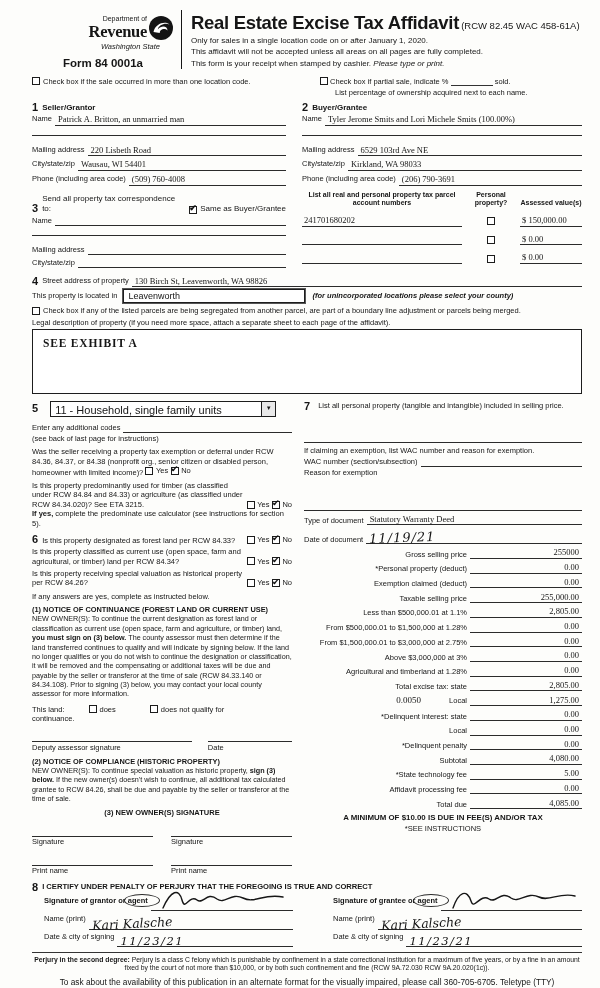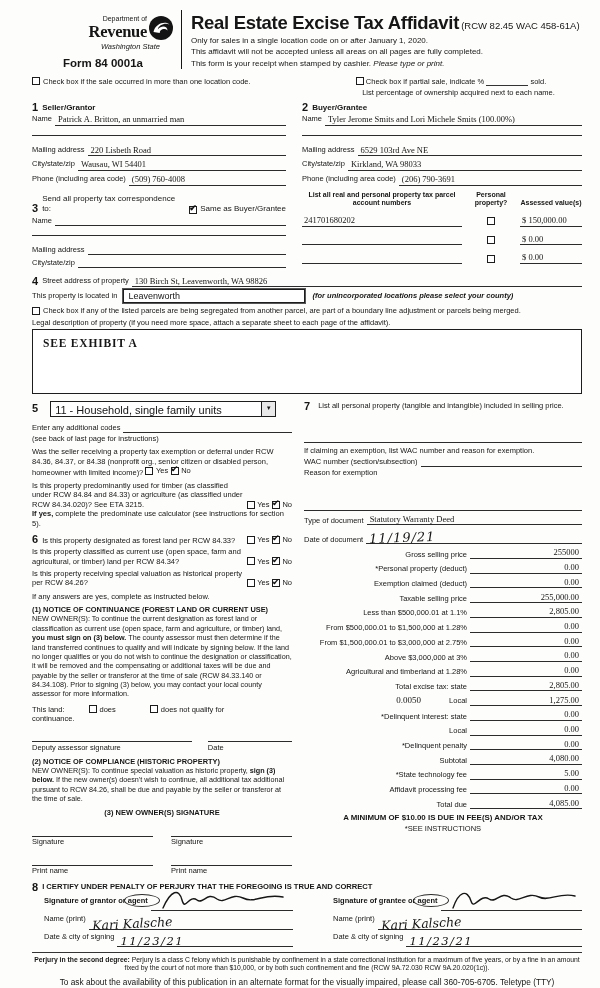--- a/index.html
+++ b/index.html
@@ -39,21 +39,21 @@
   .formnum { font-weight:bold; font-size:11.5px; margin-top:5px; text-align:center; }
   .vdiv { border-left:1.6px solid #161616; margin:2px 9px 2px 7px; }
   .titleblock { flex:1; padding-top:3px; }
   .title { font-size:18.5px; font-weight:bold; letter-spacing:-0.3px; }
   .rcw { font-size:9.5px; }
   .sub { font-size:8px; margin-top:1.5px; }
 
   
   .topchecks { display:flex; margin-top:6px; }
   .tc-left { width:288px; display:flex; gap:3px; align-items:flex-start; }
-  .tc-right { flex:1;text-align:center; }
+  .tc-right { flex:1; }
   .w40 { display:inline-block; width:42px; border-bottom:1px solid #333; height:8px; vertical-align:bottom; }
   .indent { margin-left:15px; margin-top:1.5px; }
 
   
   .cols { display:flex; gap:16px; margin-top:5px; }
   .col-l { width:254px; }
   .col-r { flex:1; }
   .sechead { font-size:8px; font-weight:bold; display:flex; align-items:flex-end; }
   .blank { height:13px; }
 
@@ -377,21 +377,21 @@
       <div class="deprow mt8">
         <div class="depline"></div>
         <div class="dateline"></div>
       </div>
       <div class="deprow mt1">
         <div class="deplbl">Deputy assessor signature</div>
         <div class="datelbl">Date</div>
       </div>
 
       <div class="ntitle">(2) NOTICE OF COMPLIANCE (HISTORIC PROPERTY)</div>
-      <div class="body67"><span>NEW OWNER(S): To continue special valuation as historic property, </span><b class="inline">sign (3) below.</b><span> If the new owner(s) doesn't wish to continue, all additional tax additional pursuant to RCW 84.26, shall be due and payable by the seller or transferor at the time of sale.</span></div>
+      <div class="body67"><span>NEW OWNER(S): To continue special valuation as historic property, </span><b class="inline">sign (3) below.</b><span> If the new owner(s) doesn't wish to continue, all additional tax calculated grantee to RCW 84.26, shall be due and payable by the seller or transferor at the time of sale.</span></div>
 
       <div class="sig3title">(3) NEW OWNER(S) SIGNATURE</div>
       <div class="sgrid">
         <div class="scol">
           <div class="sline"></div>
           <div>Signature</div>
           <div class="sline mt8"></div>
           <div>Print name</div>
         </div>
         <div class="scol">

